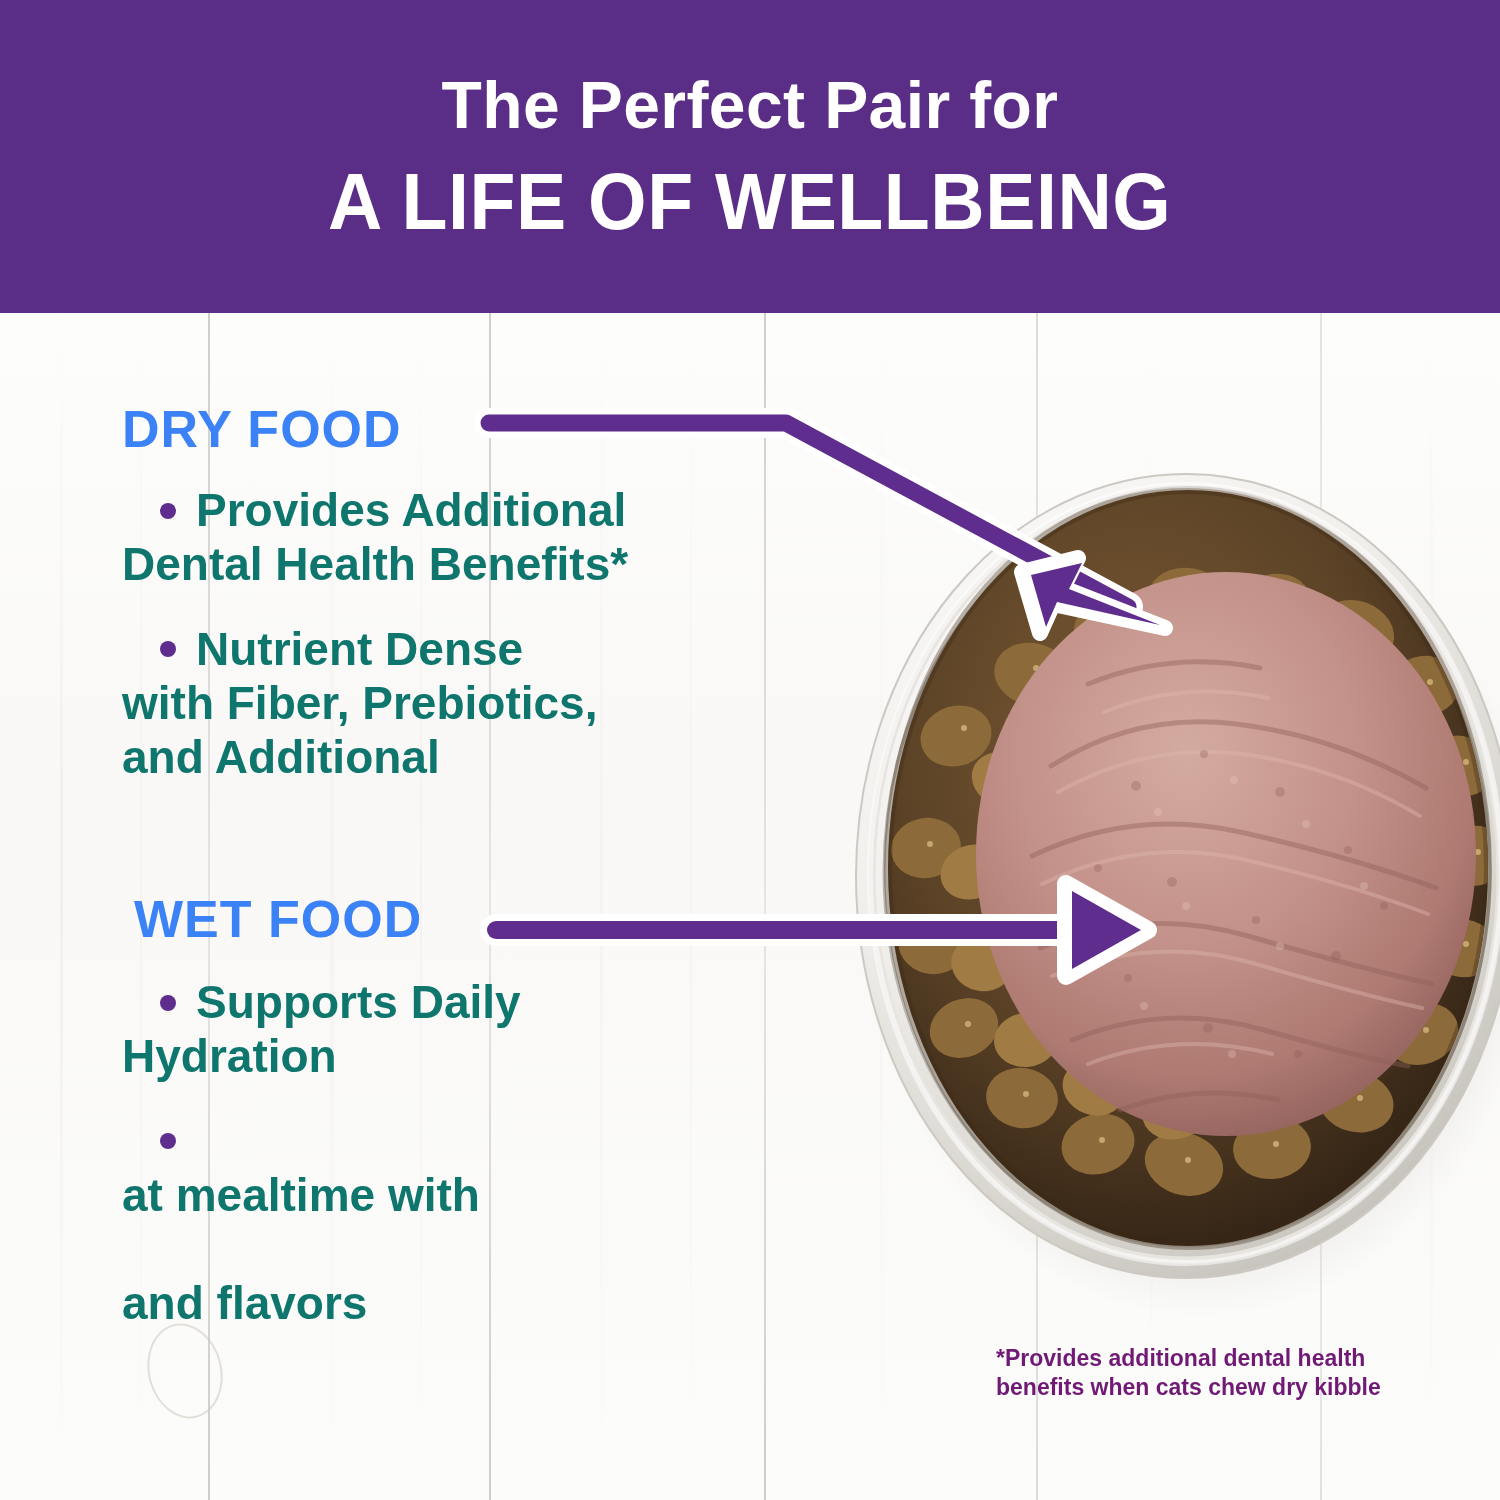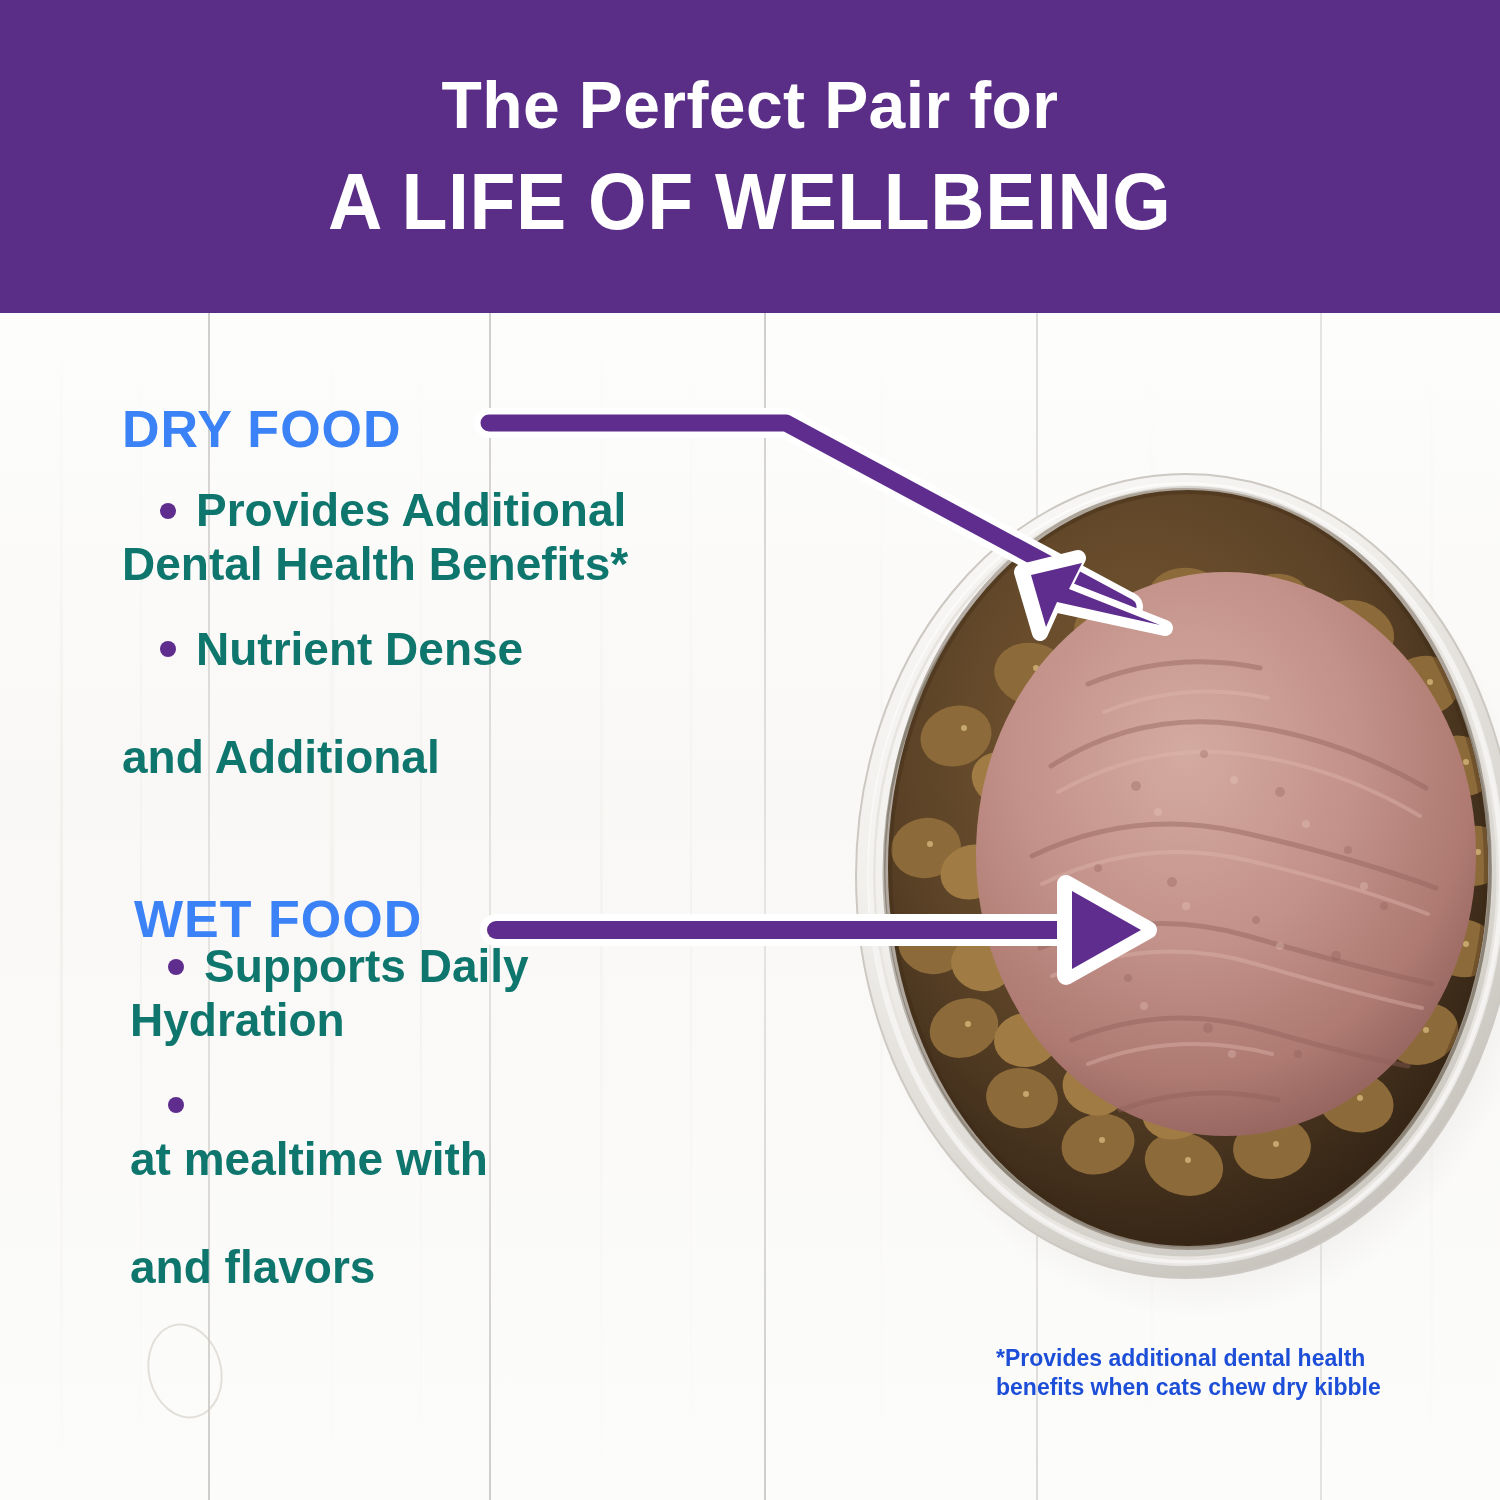--- a/index.html
+++ b/index.html
@@ -50,33 +50,33 @@
   .bullets{margin:0;padding:0;}
   .bullet{
     color:#0f766e;font-size:46px;font-weight:bold;line-height:1.18;
     margin:0 0 30px 0;text-indent:38px;
   }
   .bullet .dot{display:inline-block;width:16px;height:16px;border-radius:50%;
        background:#5E2D8E;vertical-align:middle;margin-right:20px;margin-top:-6px;}
   #dry-head-wrap{position:absolute;left:0;top:63px;}
   #dry-bullets{position:absolute;left:0;top:143px;width:690px;}
   #wet-head-wrap{position:absolute;left:12px;top:553px;}
-  #wet-bullets{position:absolute;left:0;top:599px;width:600px;margin-left:8px;}
+  #wet-bullets{position:absolute;left:0;top:635px;width:600px;}
 
   
   .arrows{position:absolute;left:0;top:0;width:1500px;height:1500px;pointer-events:none;}
 
   
   .bowl-wrap{position:absolute;left:836px;top:436px;width:700px;height:890px;}
   .bowl{position:absolute;left:0;top:0;width:700px;height:880px;}
 
   
   .footnote{
     position:absolute;left:996px;top:1344px;width:430px;
-    color:#1d4ed8;font-size:23px;font-weight:bold;line-height:1.28;
+    color:#701a75;font-size:23px;font-weight:bold;line-height:1.28;
   }
   .fn-line{display:block;}
 </style>
 </head>
 <body>
 
 <div class="page">
 
   <div class="wood">
     <div class="seam" style="left:208px;"></div>
@@ -289,21 +289,21 @@
       <h2 class="sec-head">DRY FOOD</h2>
     </div>
 
     <div id="dry-bullets" class="bullets">
       <p class="bullet">
         <span class="dot"></span><span>Provides Additional</span><br>
         <span>Dental Health Benefits*</span>
       </p>
       <p class="bullet">
         <span class="dot"></span><span>Nutrient Dense</span><br>
-        <br>
+        <span>with Fiber, Prebiotics,</span><br>
         <span>and Additional</span>
       </p>
     </div>
 
     <div id="wet-head-wrap">
       <h2 class="sec-head">WET FOOD</h2>
     </div>
 
     <div id="wet-bullets" class="bullets">
       <p class="bullet">

